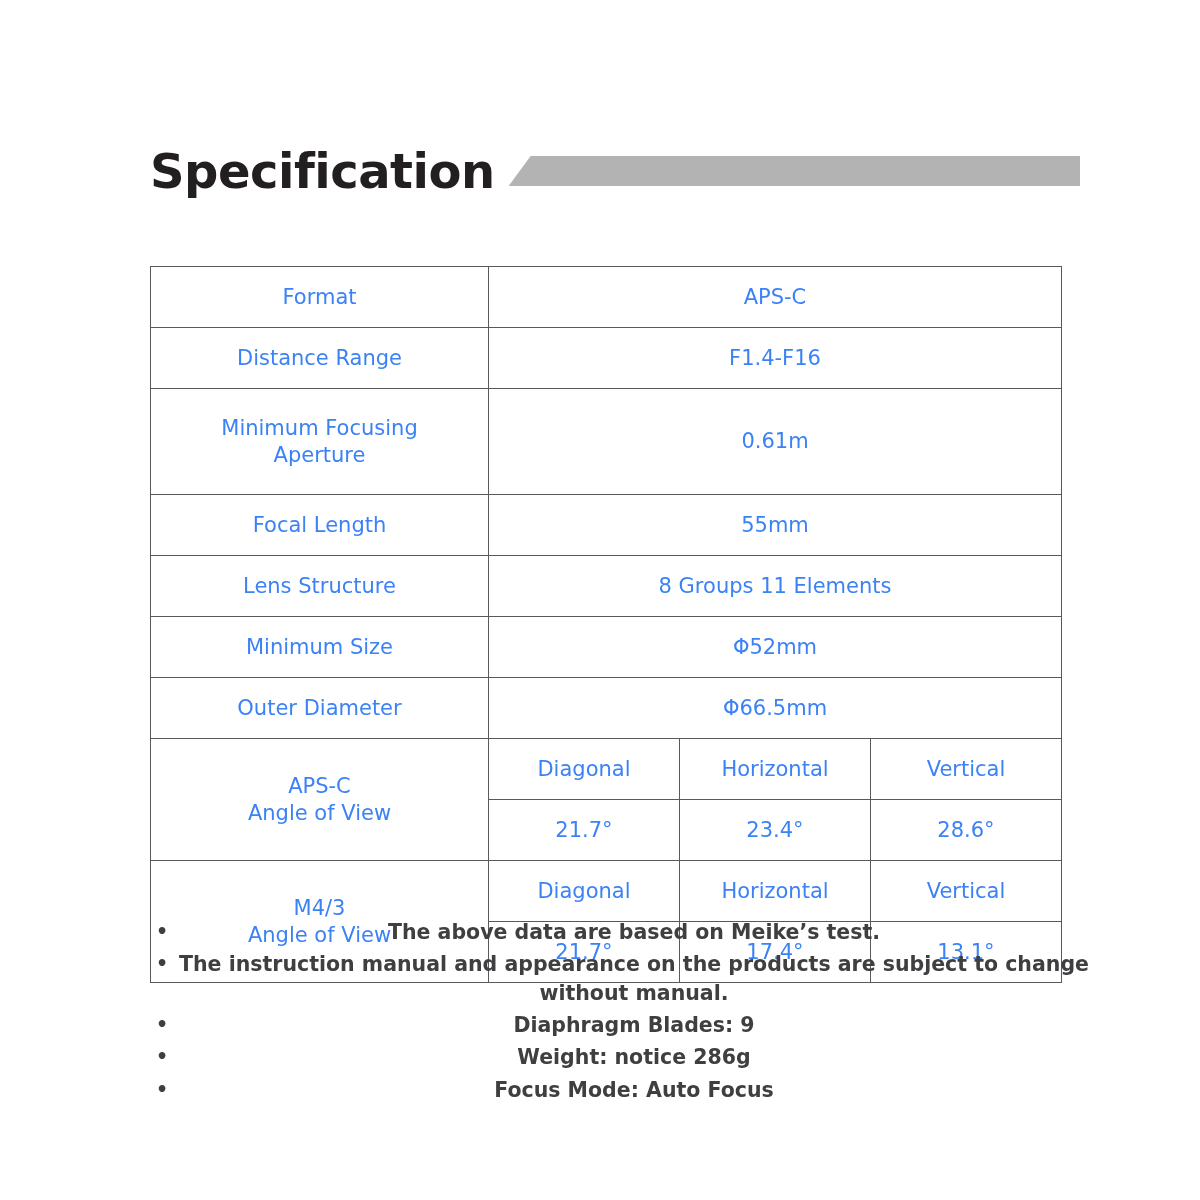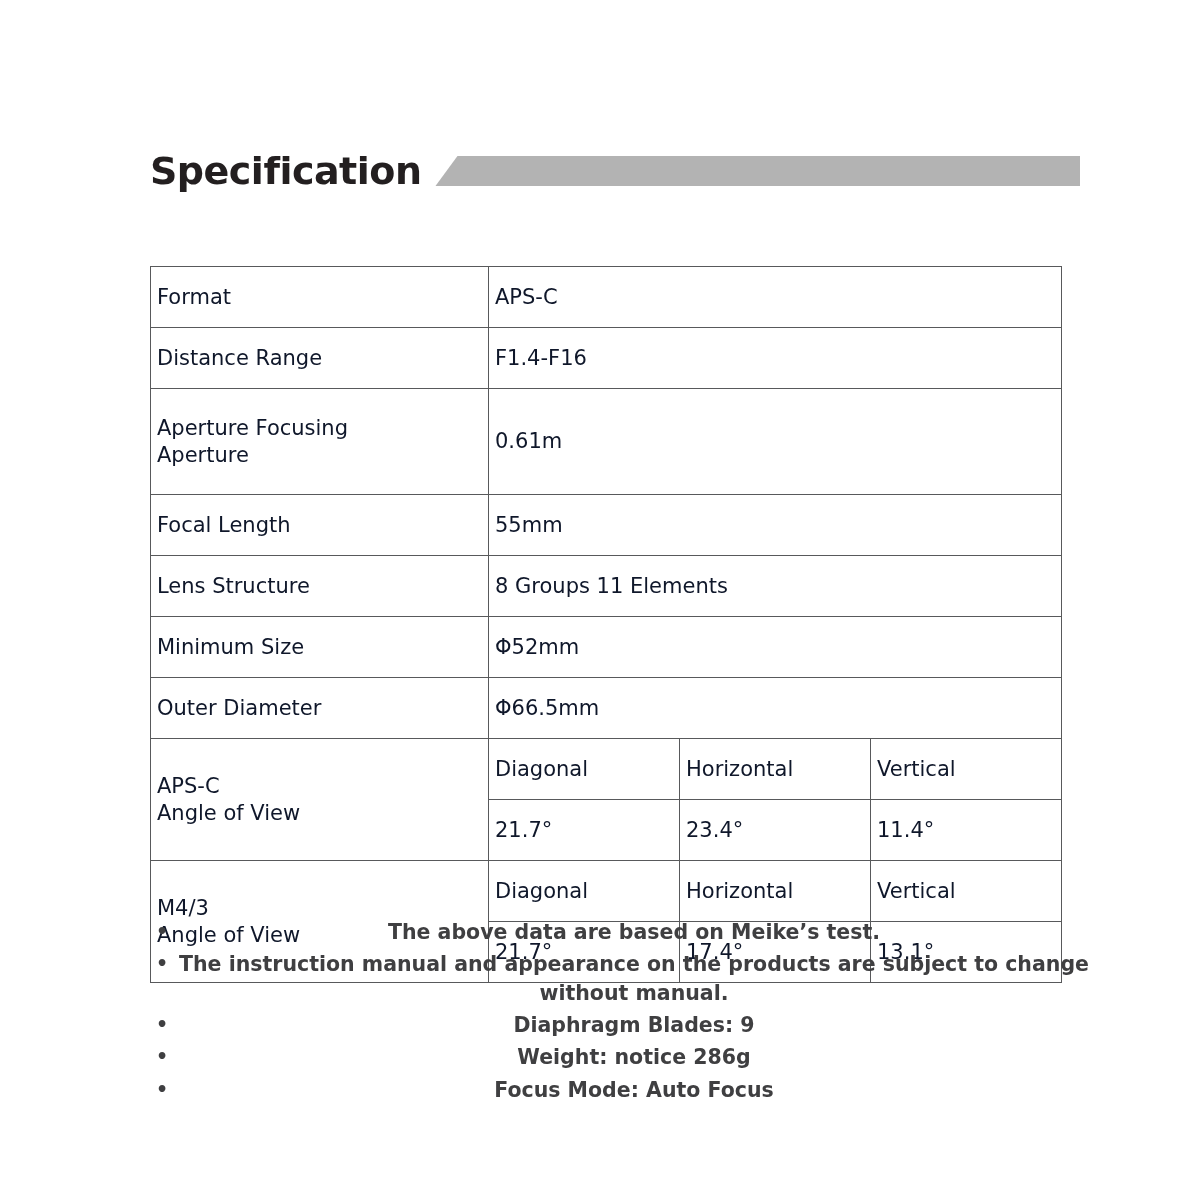--- a/index.html
+++ b/index.html
@@ -20,21 +20,21 @@
   .title-row {
     position: absolute;
     left: 150px;
     top: 142px;
     width: 930px;
     height: 58px;
     display: flex;
     align-items: center;
   }
   .title-text {
-    font-size: 38px;
+    font-size: 48px;
     font-weight: bold;
     letter-spacing: -0.5px;
     color: #231f20;
     white-space: nowrap;
     line-height: 1;
   }
   .title-banner {
     position: relative;
     margin-left: 14px;
     flex: 1 1 auto;
@@ -48,22 +48,23 @@
     position: absolute;
     left: 150px;
     top: 266px;
     width: 912px;
     border-collapse: collapse;
     table-layout: fixed;
   }
   .spec-table td {
     border: 1.5px solid #58595b;
     font-size: 21px;
+    text-align: center;
     vertical-align: middle;
-    color: #0f172a;
+    color: #3b82f6;
     padding: 4px 6px;
     line-height: 1.25;
     font-weight: 400;
   }
   .col-label { width: 325px; }
   .col-third { width: 195.6px; border-radius: 19px; }
 
   .r-tall { height: 52px; }
   .r-two   { height: 97px; }
   .r-sub   { height: 52px; }
@@ -108,21 +109,21 @@
     <tr>
       <td class="col-label r-tall">Format</td>
       <td class="r-tall" colspan="3">APS-C</td>
     </tr>
     <tr>
       <td class="col-label r-tall">Distance Range</td>
       <td class="r-tall" colspan="3">F1.4-F16</td>
     </tr>
     <tr>
       <td class="col-label r-two">
-        <div>Aperture Focusing</div>
+        <div>Minimum Focusing</div>
         <div>Aperture</div>
       </td>
       <td class="r-two" colspan="3">0.61m</td>
     </tr>
     <tr>
       <td class="col-label r-tall">Focal Length</td>
       <td class="r-tall" colspan="3">55mm</td>
     </tr>
     <tr>
       <td class="col-label r-tall">Lens Structure</td>
@@ -142,21 +143,21 @@
         <div>APS-C</div>
         <div>Angle of View</div>
       </td>
       <td class="col-third r-sub">Diagonal</td>
       <td class="col-third r-sub">Horizontal</td>
       <td class="col-third r-sub">Vertical</td>
     </tr>
     <tr>
       <td class="r-sub">21.7°</td>
       <td class="r-sub">23.4°</td>
-      <td class="r-sub">11.4°</td>
+      <td class="r-sub">28.6°</td>
     </tr>
 
     <tr>
       <td class="col-label" rowspan="2">
         <div>M4/3</div>
         <div>Angle of View</div>
       </td>
       <td class="col-third r-sub">Diagonal</td>
       <td class="col-third r-sub">Horizontal</td>
       <td class="col-third r-sub">Vertical</td>

